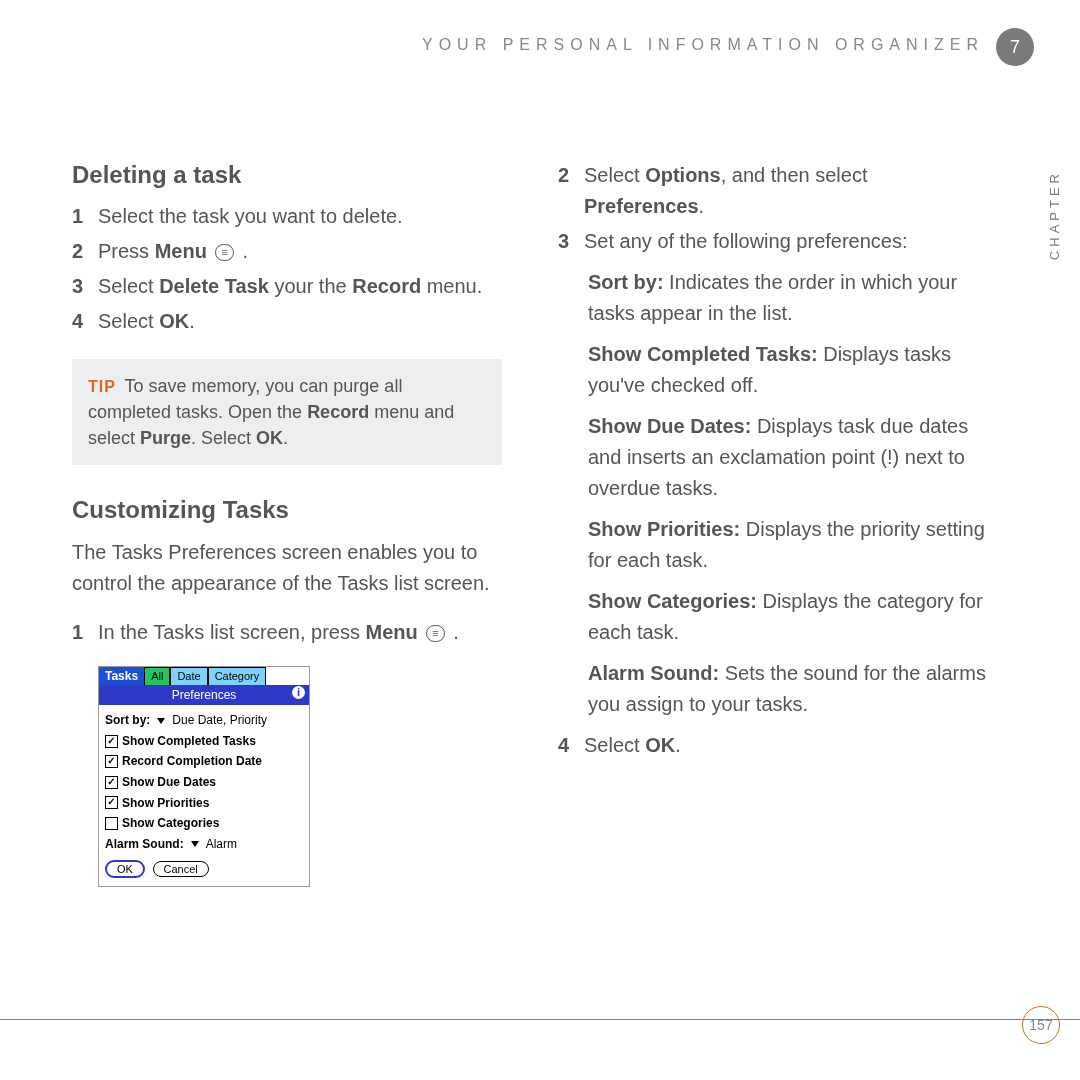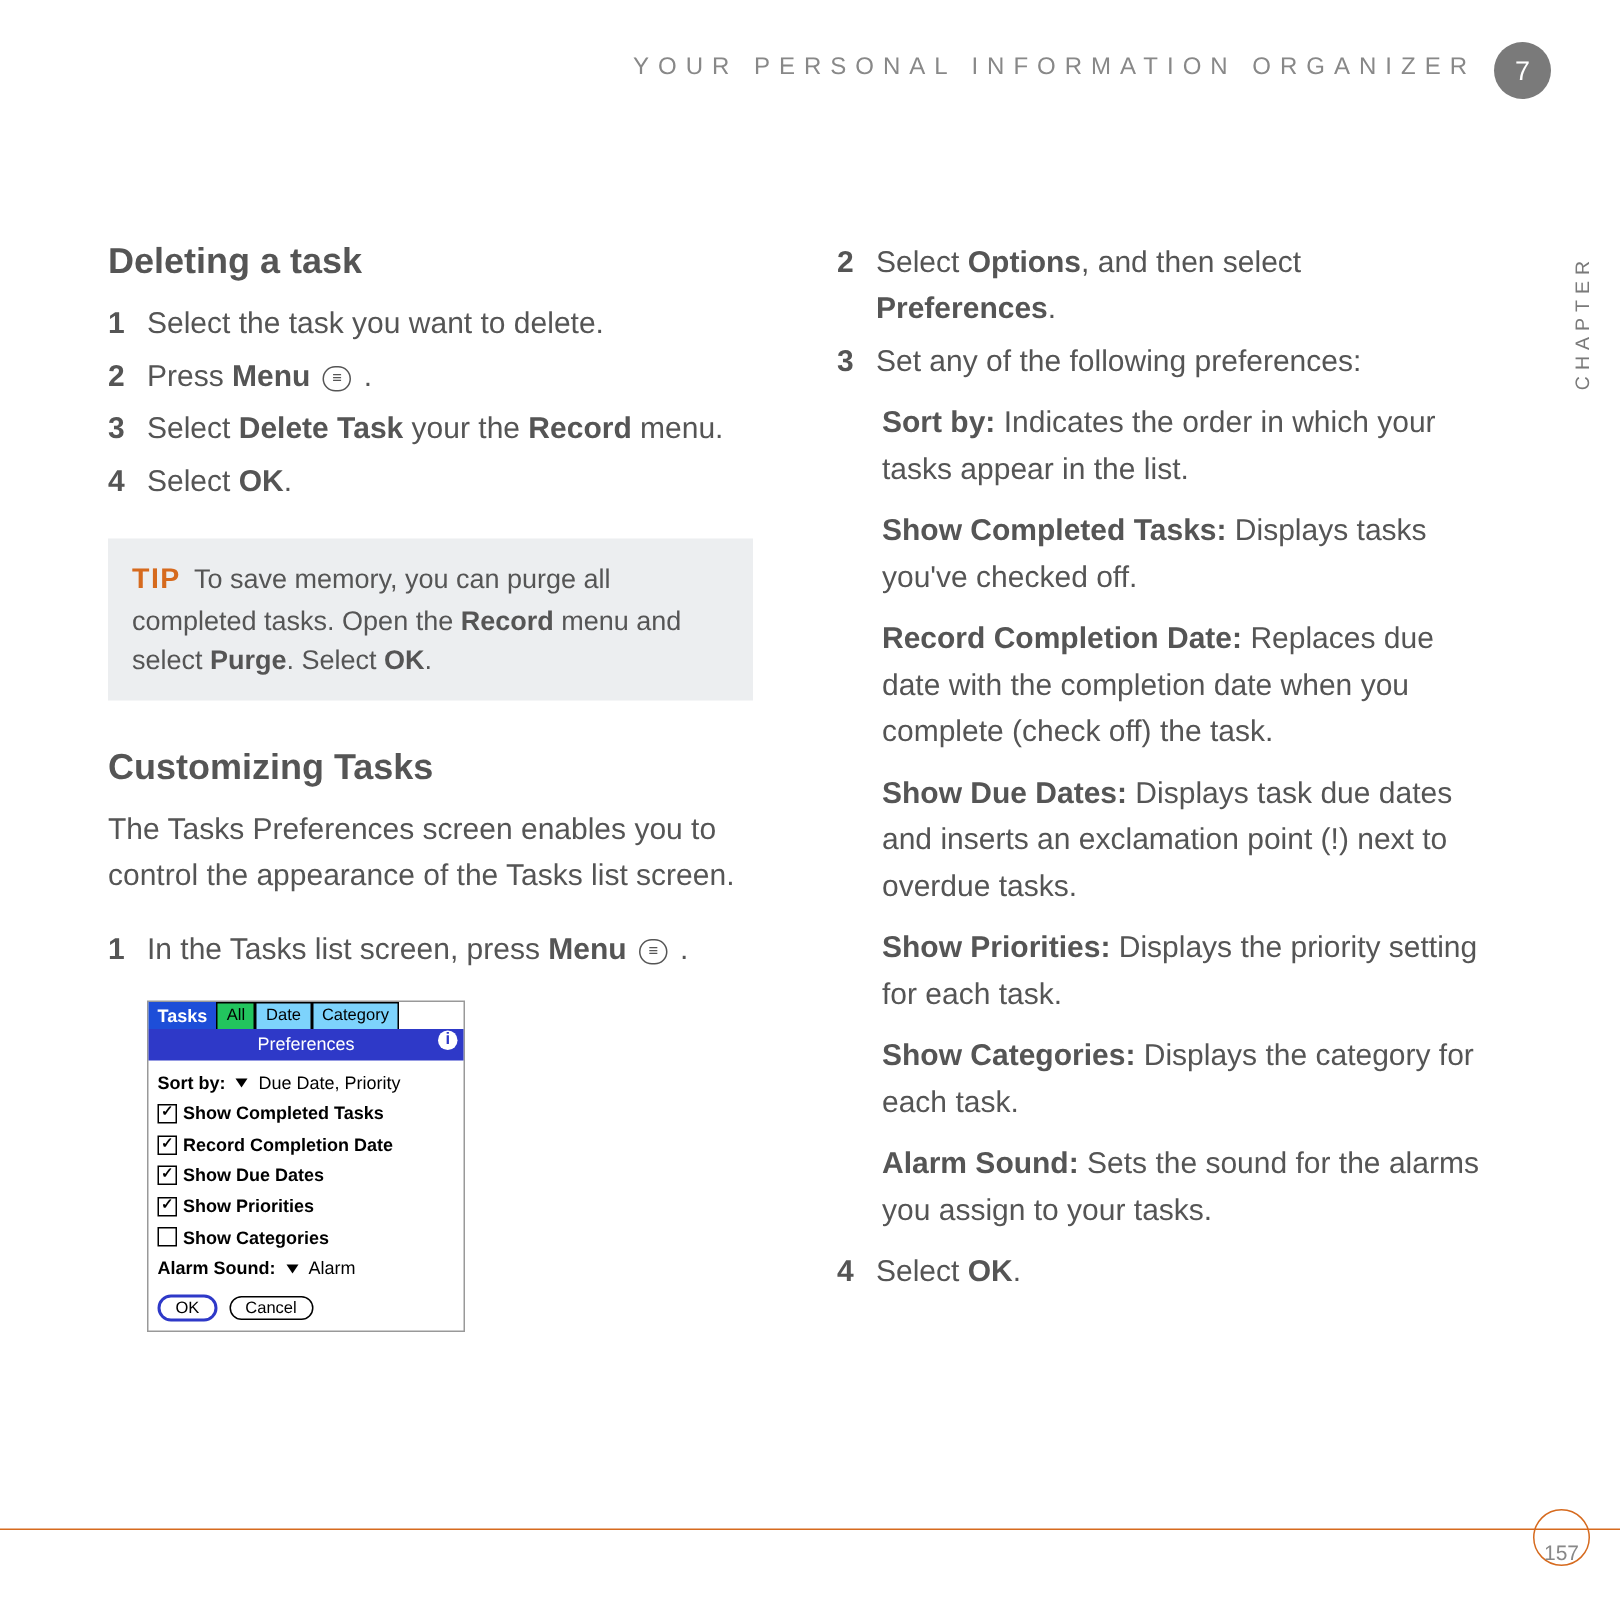--- a/index.html
+++ b/index.html
@@ -10,42 +10,42 @@
   .chapter-side{position:absolute;right:18px;top:170px;font-size:13px;letter-spacing:4px;color:#7a7a7a;writing-mode:vertical-rl;transform:rotate(180deg)}
   .columns{display:flex;gap:56px;margin-top:80px}
   .col{width:430px;font-size:20px;line-height:1.55;color:#555}
   h3{font-weight:700;color:#555;margin:0 0 8px 0;font-size:24px}
   ol.steps{list-style:none;padding:0;margin:0}
   ol.steps>li{display:flex;margin:4px 0}
   ol.steps>li>.num{font-weight:700;width:26px;flex:none;color:#555}
   ol.steps>li>.txt{flex:1}
   .menu-icon{display:inline-block;border:1.5px solid #555;border-radius:10px;padding:0 5px;font-size:11px;line-height:15px;vertical-align:2px;margin:0 3px}
   .callout{background:#eceef0;padding:14px 16px;margin:22px 0 26px 0;font-size:18px;line-height:1.45}
-  .tip-label{color:#d66a1e;font-weight:700;font-size:19px;letter-spacing:1px;margin-right:4px}
+  .tip-label{color:#d66a1e;font-weight:700;font-size:16px;letter-spacing:1px;margin-right:4px}
   b{color:#555}
   .pref-block{margin:10px 0}
   .link{text-decoration:underline}
   
   .palm{width:210px;border:1px solid #999;margin:18px 0 0 26px;font-family:Tahoma,Arial,sans-serif;font-size:13px;background:#fff}
   .palm-header{display:flex;height:18px;color:#000;font-weight:700;font-size:12px}
   .palm-header .pt{background:#1d4ed8;color:#fff;padding:0 6px;line-height:18px}
   .palm-header .tab{border:1px solid #000;border-bottom:none;padding:0 6px;line-height:16px;font-weight:400;font-size:11px;background:#7dd3fc}
   .palm-header .tab.sel{background:#22c55e;font-weight:400}
   .palm-sub{background:#2e39c8;color:#fff;text-align:center;font-size:12px;padding:1px 0;position:relative}
   .palm-sub .info{position:absolute;right:4px;top:1px;width:13px;height:13px;border-radius:50%;background:#fff;color:#2e39c8;font-weight:700;font-size:11px;line-height:13px;text-align:center}
   .palm-body{padding:4px 6px 6px 6px;color:#000}
   .palm-row{font-size:12px;font-weight:700;margin:2px 0;display:flex;align-items:center;gap:4px}
   .chk{display:inline-block;width:11px;height:11px;border:1px solid #000;font-size:10px;line-height:10px;text-align:center}
   .dd{display:inline-block;width:0;height:0;border-left:4px solid transparent;border-right:4px solid transparent;border-top:6px solid #000;margin:0 3px}
   .palm-btns{margin-top:6px}
   .pbtn{display:inline-block;border:1px solid #000;border-radius:9px;padding:0 10px;font-size:11px;line-height:14px;margin-right:4px}
   .pbtn.sel{border:2px solid #2e39c8}
   
   .footer-rule{position:absolute;left:0;right:0;bottom:60px;border-top:1px solid #d66a1e}
-  .page-num{position:absolute;right:20px;bottom:36px;width:36px;height:36px;border:1.5px solid #d66a1e;border-radius:50%;display:flex;align-items:flex-end;justify-content:center;color:#888;font-size:14px}
+  .page-num{position:absolute;right:20px;bottom:36px;width:36px;height:36px;border:1.5px solid #d66a1e;border-radius:50%;display:flex;align-items:center;justify-content:center;color:#888;font-size:14px}
 </style>
 </head>
 <body>
 
 <div class="page">
   <div class="header">
     <span class="header-title">YOUR PERSONAL INFORMATION ORGANIZER</span>
     <div class="chapter-badge">
         <span>7</span>
       </div>
@@ -143,21 +143,20 @@
             <span class="txt"><span>Select </span><b>Options</b><span>, and then select </span><b>Preferences</b><span>.</span></span>
           </li>
         <li>
             <span class="num">3</span>
             <span class="txt">Set any of the following preferences:</span>
           </li>
       </ol>
       <div style="margin-left:30px">
         <div class="pref-block"><b>Sort by:</b><span> Indicates the order in which your tasks appear in the list.</span></div>
         <div class="pref-block"><b>Show Completed Tasks:</b><span> Displays tasks you've checked off.</span></div>
-        <div class="pref-block"><b>Record Completion Date:</b><span> Replaces due date with the completion date when you complete (check off) the task.</span></div>
         <div class="pref-block"><b>Show Due Dates:</b><span> Displays task due dates and inserts an exclamation point (!) next to overdue tasks.</span></div>
         <div class="pref-block"><b>Show Priorities:</b><span> Displays the priority setting for each task.</span></div>
         <div class="pref-block"><b>Show Categories:</b><span> Displays the category for each task.</span></div>
         <div class="pref-block"><b>Alarm Sound:</b><span> Sets the sound for the alarms you assign to your tasks.</span></div>
       </div>
       <ol class="steps">
         <li>
             <span class="num">4</span>
             <span class="txt"><span>Select </span><b>OK</b><span>.</span></span>
           </li>

